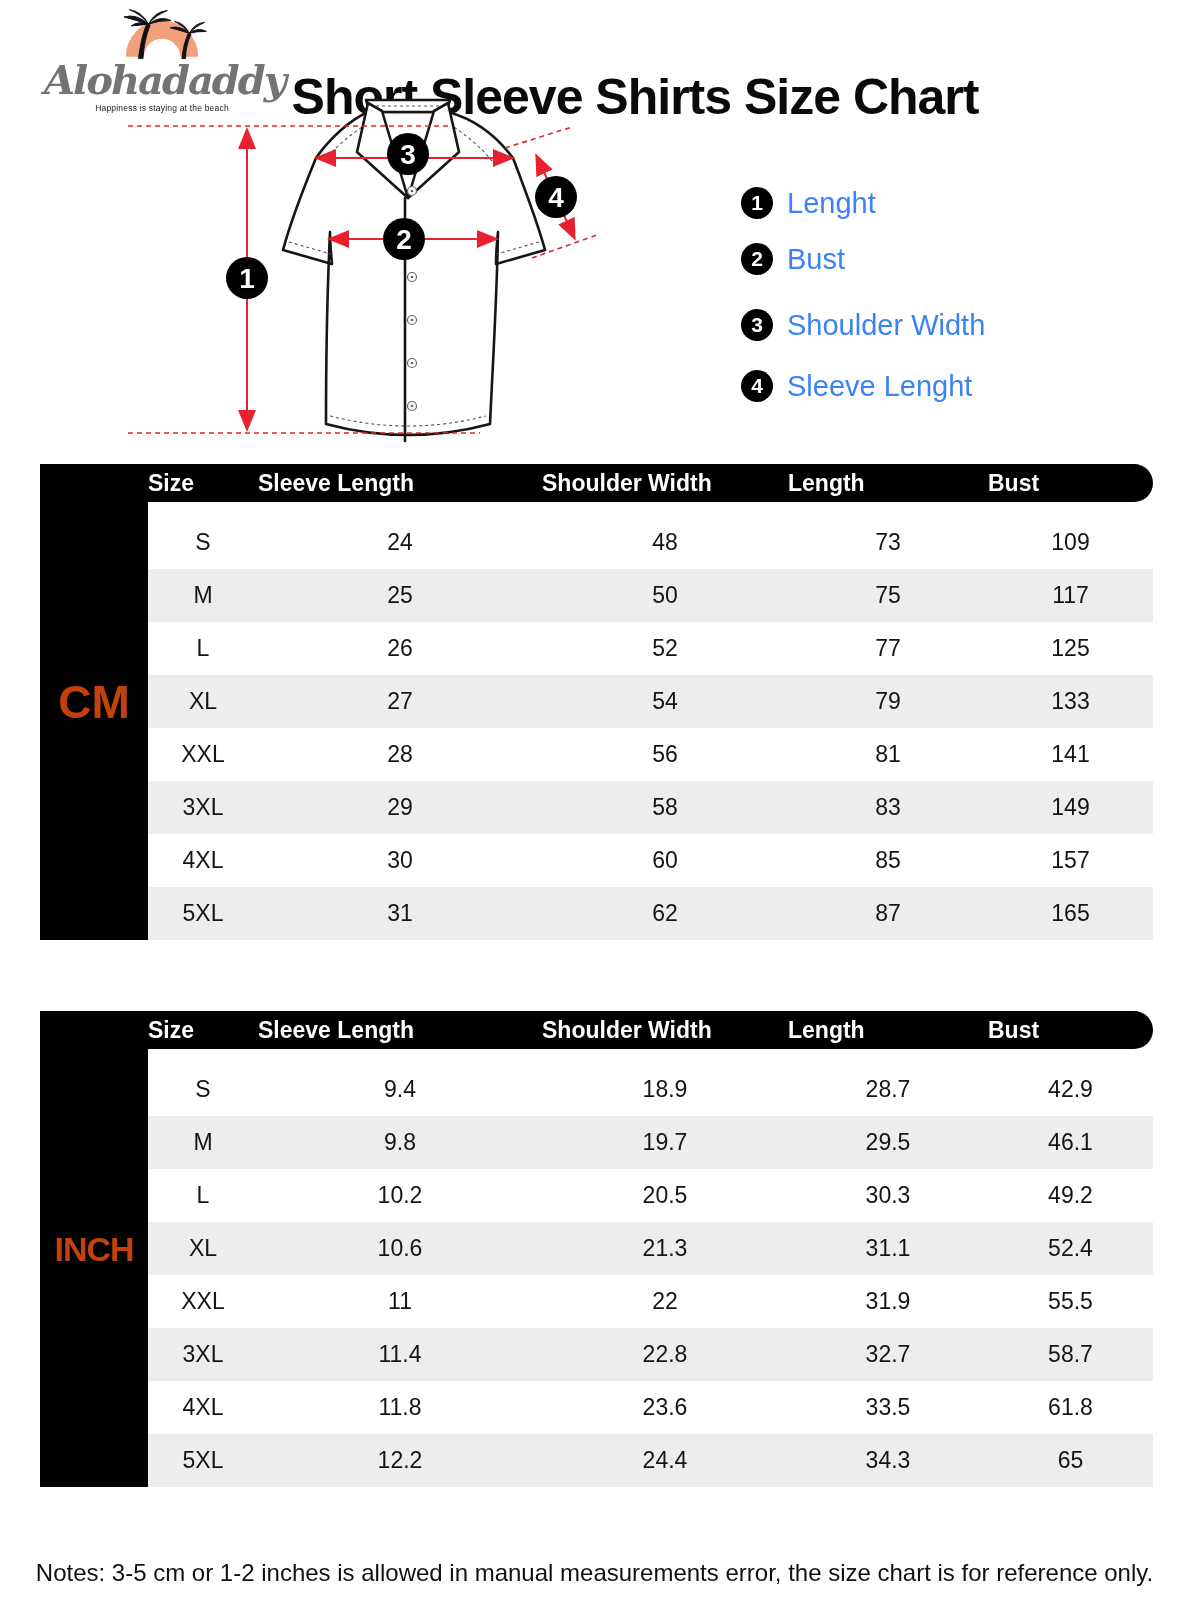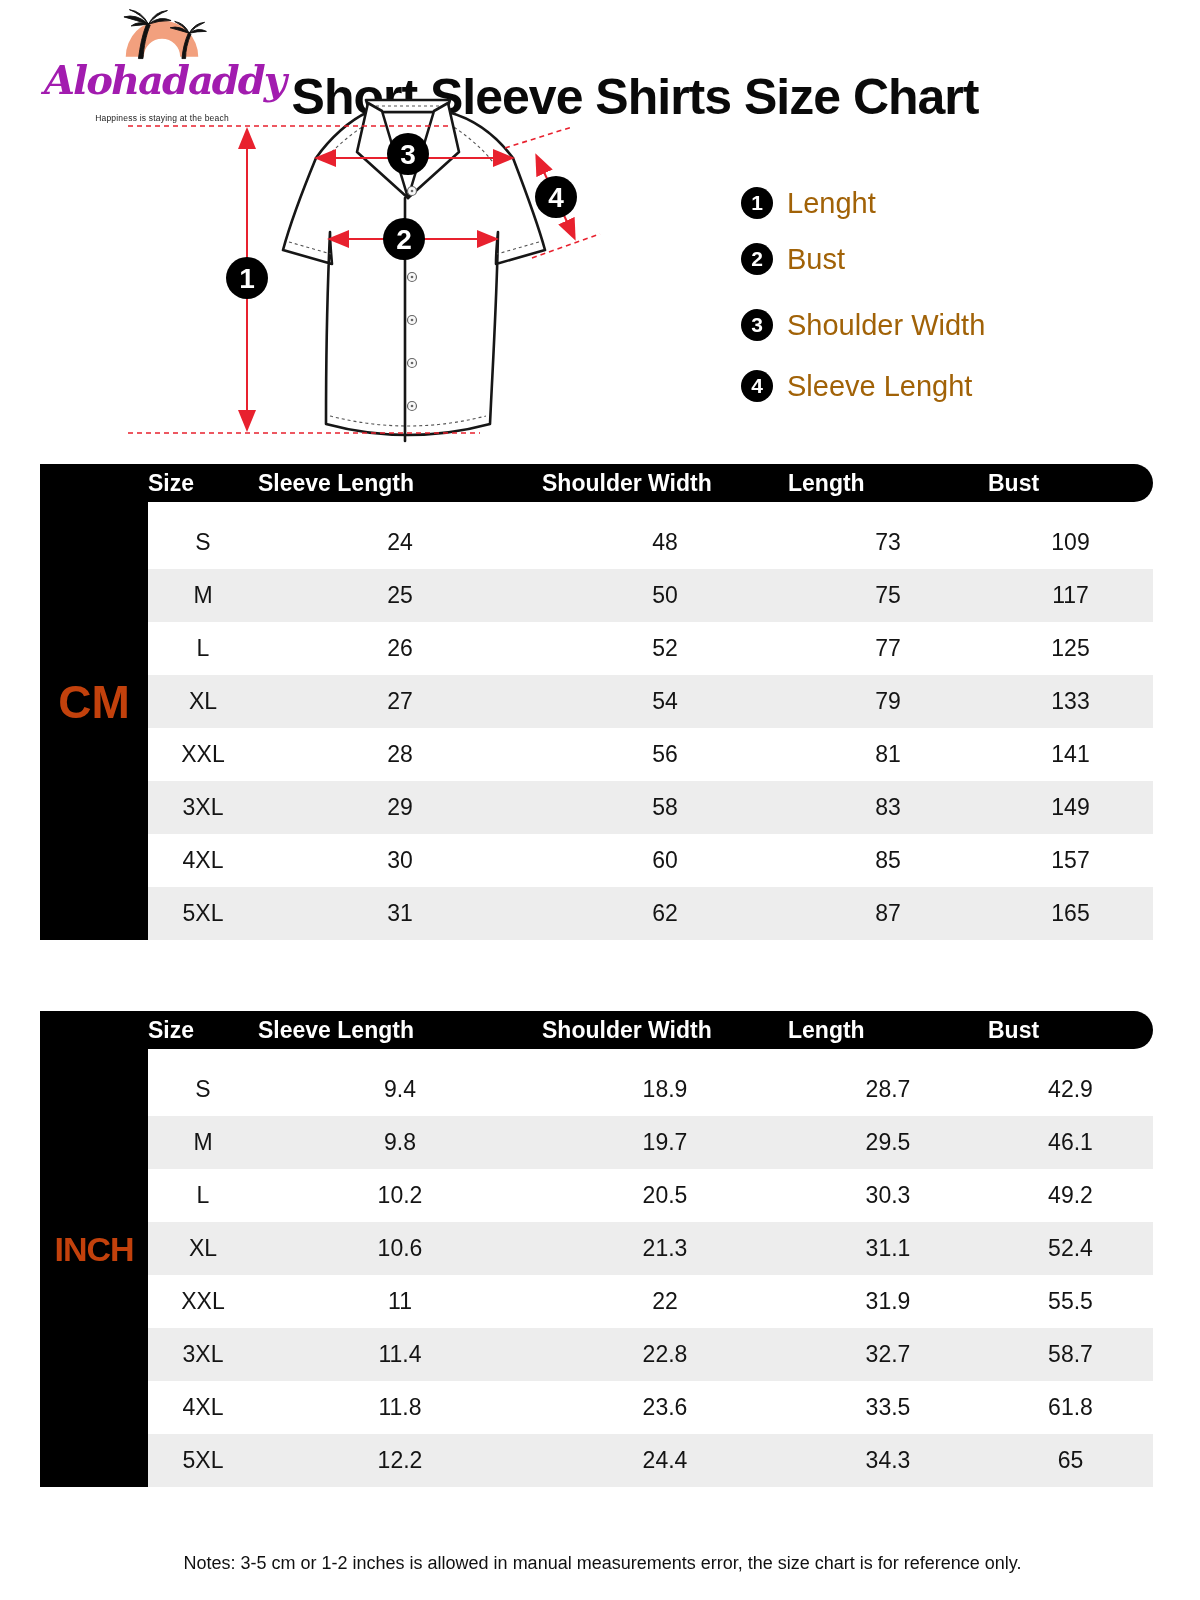--- a/index.html
+++ b/index.html
@@ -4,22 +4,22 @@
 <style>
   :root{ --red:#e8212e; --stripe:#ededed; --tblack:#000000; --orange:#f2a07e; }
   html,body{margin:0;padding:0;background:#fff;}
   .page{position:relative;width:1200px;height:1600px;background:#fff;overflow:hidden;
         font-family:"Liberation Sans","DejaVu Sans",sans-serif;color:#111;}
 
   
   .logo{position:absolute;left:44px;top:6px;width:236px;text-align:center;}
   .logo-art{display:block;margin:0 auto;width:132px;height:58px;}
   .brand-name{font-family:"DejaVu Serif","Liberation Serif",serif;font-style:italic;font-weight:700;
-              font-size:40px;line-height:1.02;letter-spacing:-2px;color:#a21caf;margin-top:-4px;}
-  .brand-tagline{font-size:8.5px;color:#222;margin-top:12px;letter-spacing:.2px;}
+              font-size:40px;line-height:1.02;letter-spacing:-2px;color:#737373;margin-top:-4px;}
+  .brand-tagline{font-size:8.5px;color:#222;margin-top:2px;letter-spacing:.2px;}
 
   
   .title{position:absolute;left:280px;top:34px;width:710px;text-align:center;
          font-size:50px;font-weight:700;letter-spacing:-1px;color:#0a0a0a;}
 
   
   .diagram{position:absolute;left:120px;top:95px;}
   .shirt{stroke:#161616;stroke-width:2.6;fill:#fff;stroke-linejoin:round;stroke-linecap:round;}
   .stitch{stroke:#555;stroke-width:1.1;stroke-dasharray:3 3;fill:none;}
   .mline{stroke:var(--red);stroke-width:2;fill:none;}
@@ -30,42 +30,42 @@
               font-family:"Liberation Sans",sans-serif;}
 
   
   .legend{position:absolute;left:741px;top:187px;list-style:none;margin:0;padding:0;}
   .legend-item{display:flex;align-items:center;gap:14px;height:32px;}
   .legend-item:nth-child(1){margin-bottom:24px;}
   .legend-item:nth-child(2){margin-bottom:34px;}
   .legend-item:nth-child(3){margin-bottom:29px;}
   .lnum{width:32px;height:32px;border-radius:50%;background:#000;color:#fff;flex:0 0 32px;
         font-weight:700;font-size:21px;display:flex;align-items:center;justify-content:center;}
-  .llabel{font-size:29px;color:#a16207;white-space:nowrap;text-align:center;}
+  .llabel{font-size:29px;color:#3b82f6;white-space:nowrap;text-align:center;}
 
   
   .size-chart{position:absolute;left:40px;width:1113px;height:476px;display:flex;}
   .size-chart.cm{top:464px;}
   .size-chart.inch{top:1011px;}
   .unit-col{width:108px;background:var(--tblack);color:#c2410c;display:flex;align-items:center;
             justify-content:center;font-weight:700;}
   .cm .unit-col{font-size:46px;}
   .inch .unit-col{font-size:34px;letter-spacing:-1px;align-items:center;}
   .table-main{flex:1;display:flex;flex-direction:column;min-width:0;}
   .header-row{height:38px;background:var(--tblack);border-radius:0 19px 19px 0;display:grid;
               grid-template-columns:110px 284px 246px 200px 165px;align-items:center;
               color:#fff;font-weight:700;font-size:23px;text-align:left;}
   .rows{margin-top:14px;}
   .trow{height:53px;display:grid;grid-template-columns:110px 284px 246px 200px 165px;
         align-items:center;text-align:center;font-size:23px;color:#141414;}
   .trow:nth-child(even){background:var(--stripe);}
 
   
-  .notes{position:absolute;left:16px;top:1535px;width:1173px;text-align:center;
-         font-size:18px;color:#111;}
+  .notes{position:absolute;left:8px;top:1535px;width:1173px;text-align:center;
+         font-size:24px;color:#111;}
 </style>
 </head>
 <body>
 
 <div class="page">
 
   <div class="logo">
     <svg class="logo-art" viewBox="0 0 140 64">
       <path d="M30,56 A40,40 0 0 1 110,56 L90,56 A20,20 0 0 0 50,56 Z" fill="#f2a07e"></path>
       <g fill="#111" stroke="#111">

